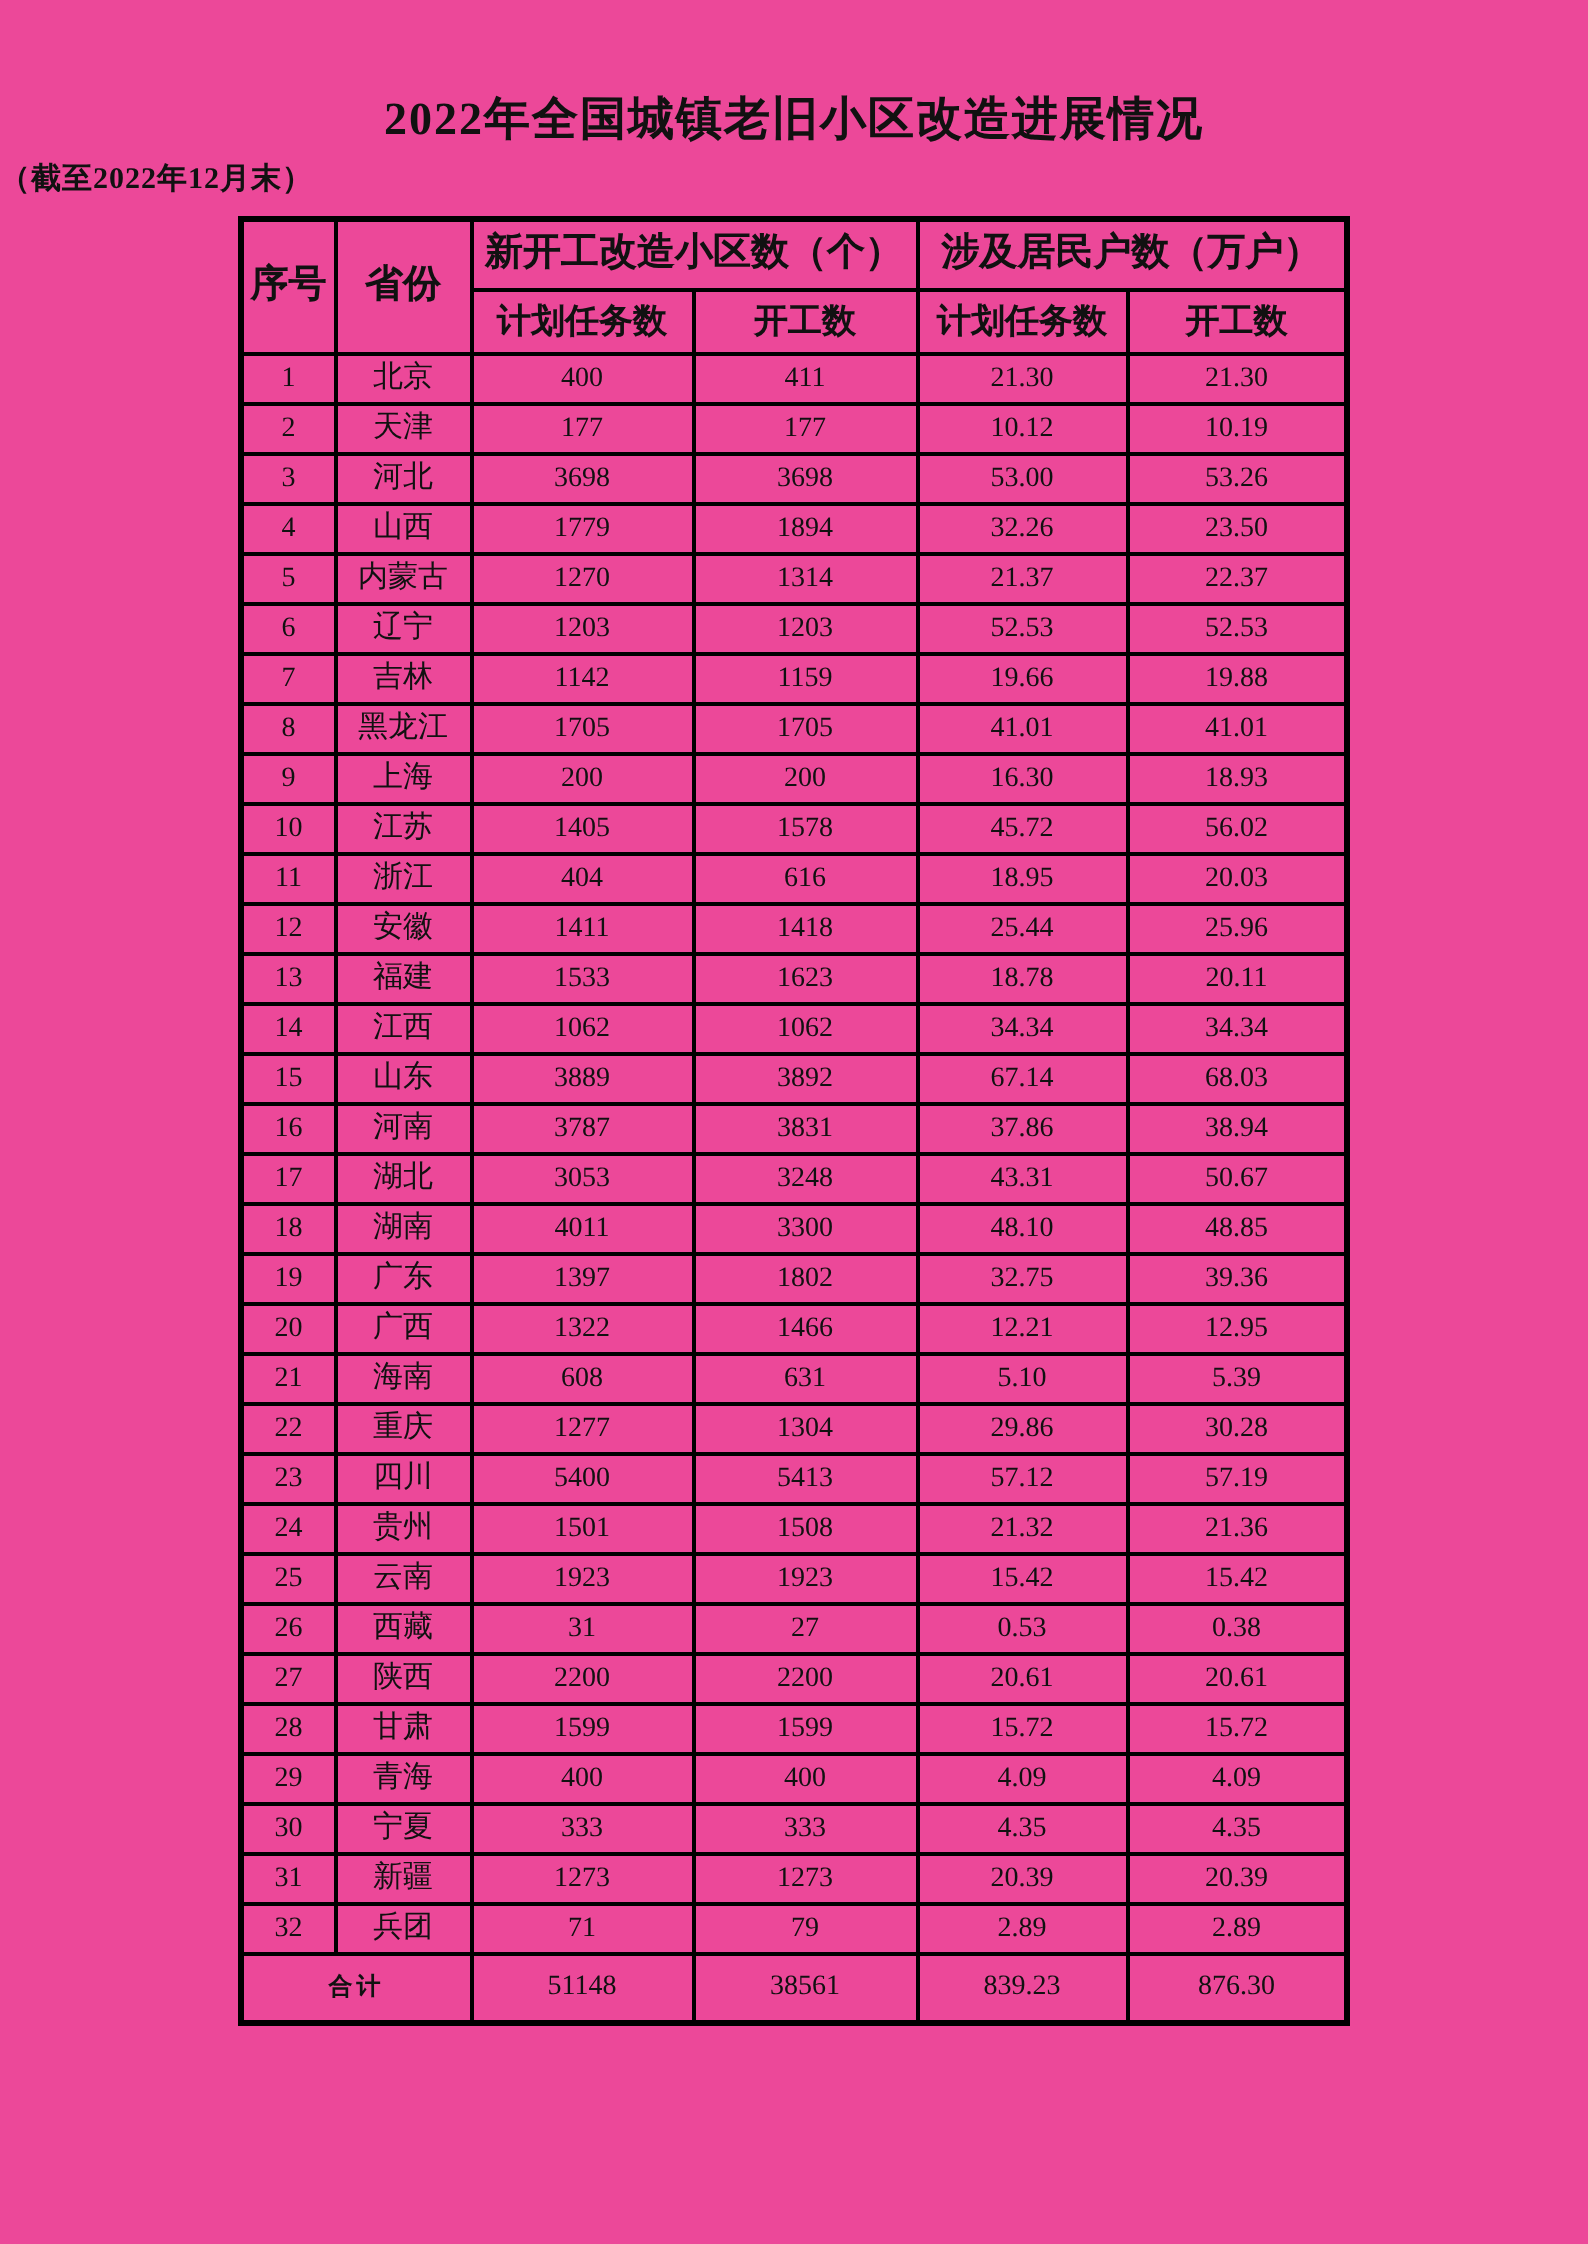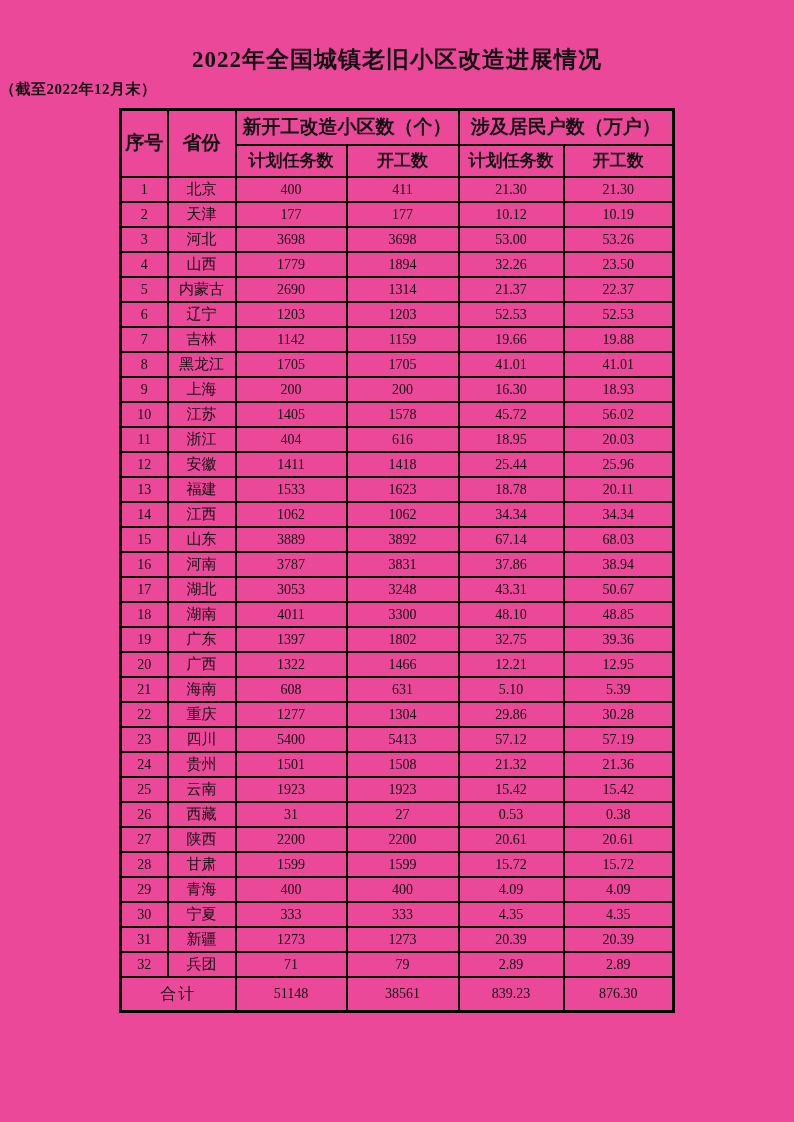--- a/index.html
+++ b/index.html
@@ -42,21 +42,21 @@
     line-height: 1.1;
     overflow: hidden;
     white-space: nowrap;
   }
   .progress thead tr.group-row th { height: 33px; font-size: 19px; font-weight: bold; }
   .progress thead tr.sub-row th { height: 30px; font-size: 17px; font-weight: bold; margin-left: 31px; }
   .progress tbody tr { height: 25px; }
   .progress td.province { font-size: 15px; }
   .progress tfoot tr { height: 34px; }
   .progress tfoot td { font-size: 14px; }
-  .progress tfoot td.total-label { font-size: 16px; letter-spacing: 2px; }
+  .progress tfoot td.total-label { font-size: 12px; letter-spacing: 2px; font-weight: bold; }
 </style>
 </head>
 <body>
 
 <div class="page">
   <div class="title">2022年全国城镇老旧小区改造进展情况</div>
   <div class="subtitle">（截至2022年12月末）</div>
 
   <table class="progress">
     <colgroup>
@@ -110,21 +110,21 @@
           <td>4</td>
           <td class="province">山西</td>
           <td>1779</td>
           <td>1894</td>
           <td>32.26</td>
           <td>23.50</td>
         </tr>
         <tr>
           <td>5</td>
           <td class="province">内蒙古</td>
-          <td>2690</td>
+          <td>1270</td>
           <td>1314</td>
           <td>21.37</td>
           <td>22.37</td>
         </tr>
         <tr>
           <td>6</td>
           <td class="province">辽宁</td>
           <td>1203</td>
           <td>1203</td>
           <td>52.53</td>

